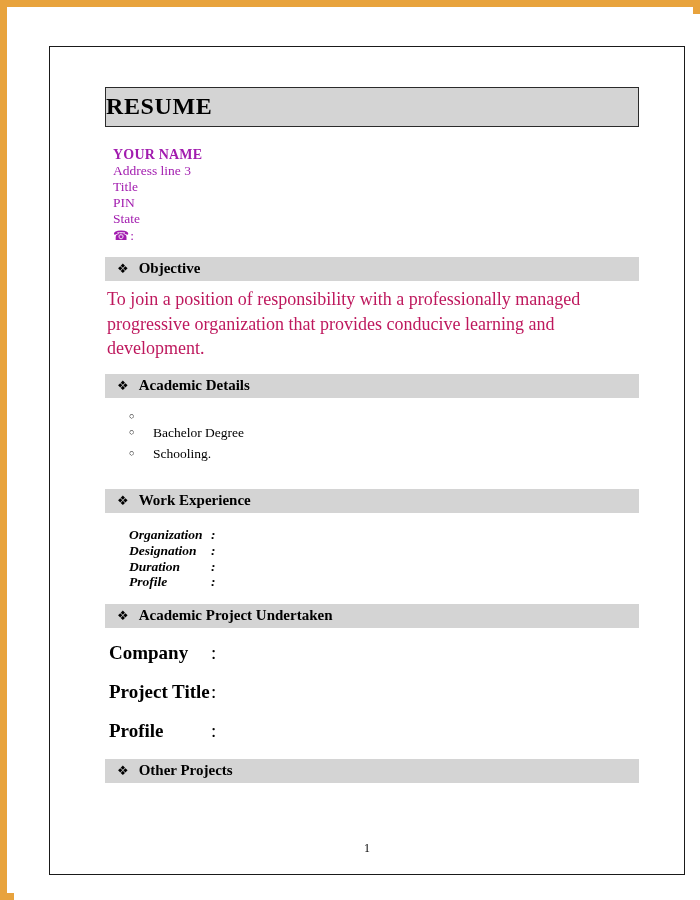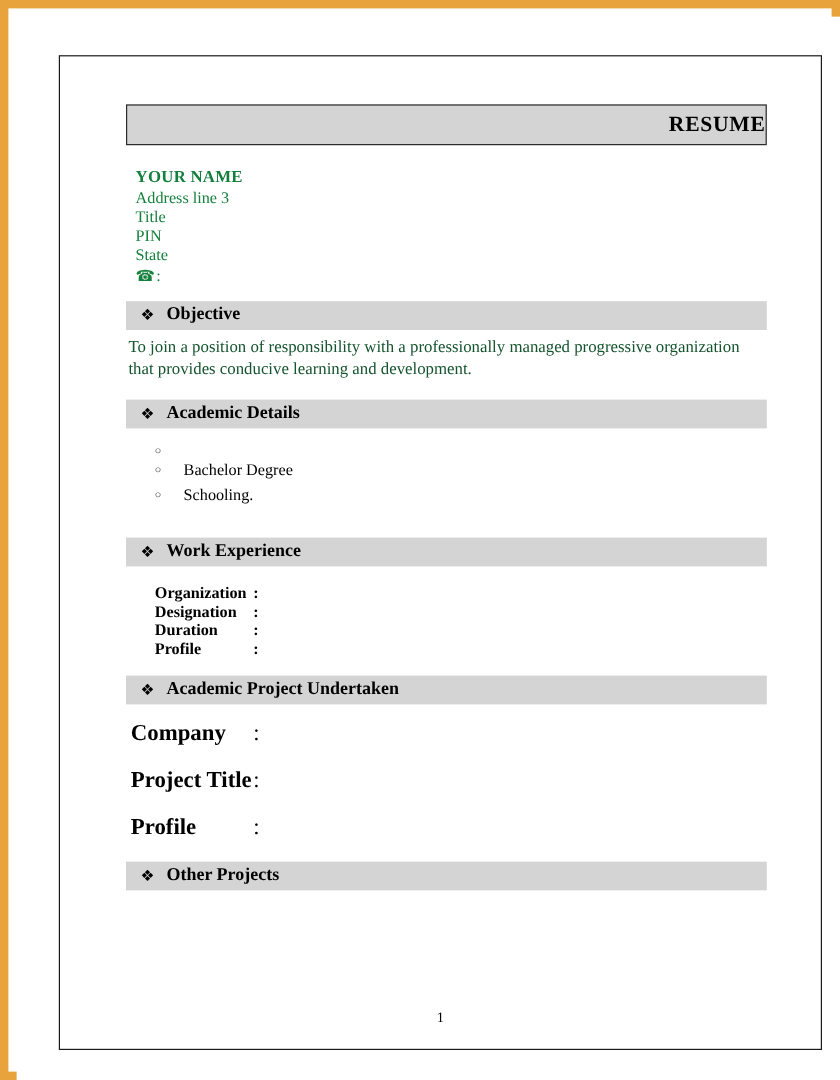--- a/index.html
+++ b/index.html
@@ -48,35 +48,35 @@
     left: 55px;
     top: 40px;
     width: 534px;
   }
 
   
   .title-bar {
     box-sizing: border-box;
     border: 1px solid #2b2b2b;
     background: #d4d4d4;
-    text-align: right;
-    font-weight: bold;
-    font-size: 18px;
+    text-align: left;
+    font-weight: bold;
+    font-size: 24px;
     letter-spacing: 0.6px;
     padding: 5px 0 6px 0;
     color: #000;
   }
 
   
   .contact-block {
     margin-top: 20px;
     padding-left: 8px;
     font-size: 13.5px;
     line-height: 1.17;
-    color: #15803d;
+    color: #a21caf;
   }
   .contact-name {
     font-weight: bold;
     font-size: 14px;
     letter-spacing: 0.2px;
   }
   .contact-line { white-space: pre; }
   .phone-line {
     display: flex;
     align-items: center;
@@ -99,23 +99,23 @@
     margin-right: 10px;
     line-height: 1;
   }
   .section-title {
     font-weight: bold;
     font-size: 15px;
     color: #000;
   }
 
   .body-text {
-    font-size: 14px;
+    font-size: 18px;
     line-height: 1.35;
-    color: #14532d;
+    color: #be185d;
     margin-top: 6px;
     padding-left: 2px;
   }
 
   
   .bullet-list {
     margin-top: 16px;
     padding-left: 24px;
   }
   .bullet-item {
@@ -137,20 +137,21 @@
   .field-table {
     margin-top: 14px;
     padding-left: 24px;
     font-size: 13.5px;
     color: #000;
   }
   .field-row {
     display: flex;
     line-height: 1.17;
     font-weight: bold;
+    font-style: italic;
   }
   .field-label { width: 82px; }
   .field-colon { width: 20px; }
 
   
   .field-table-wide {
     margin-top: 14px;
     padding-left: 4px;
     font-size: 19px;
     color: #000;

